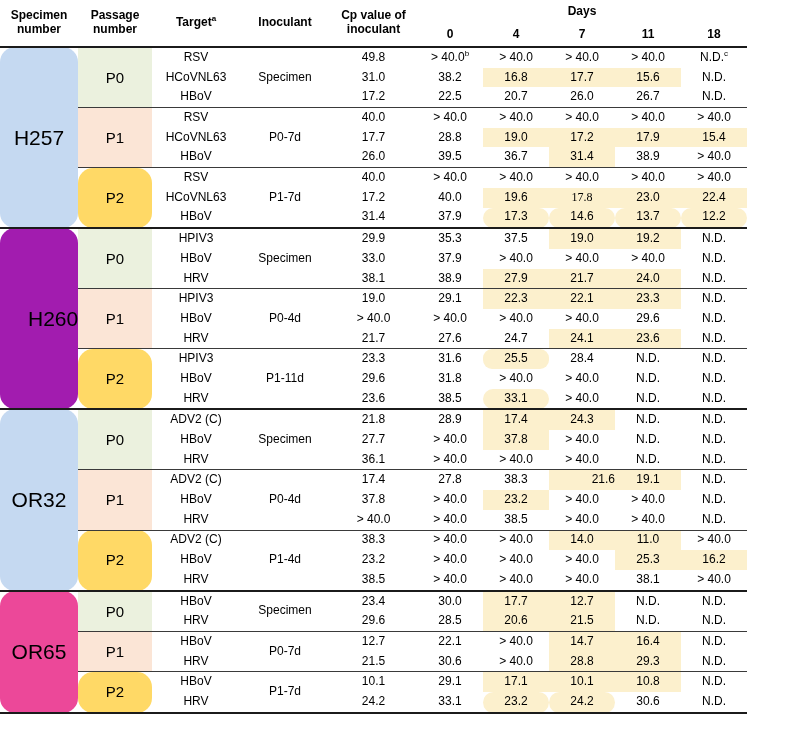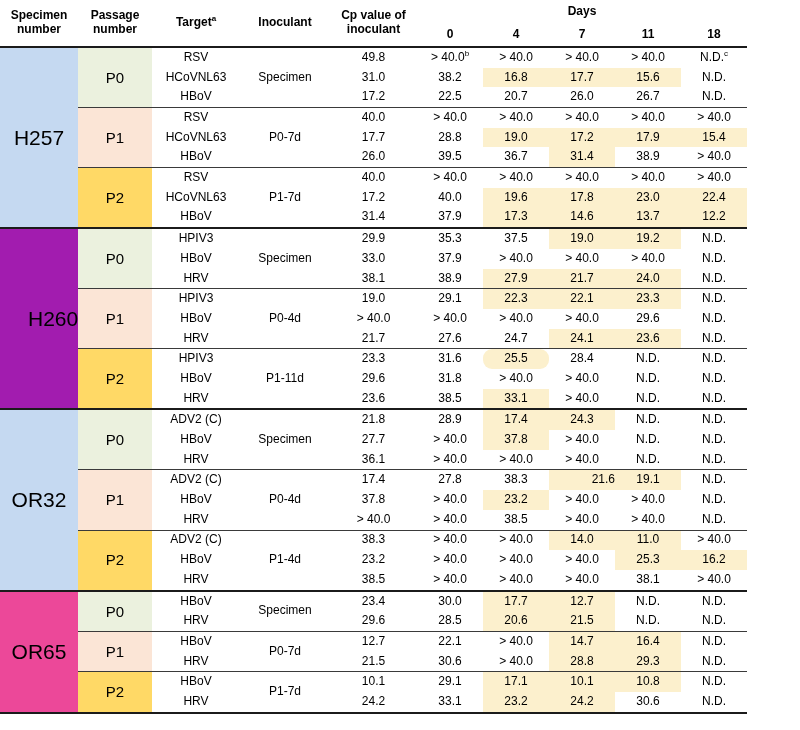--- a/index.html
+++ b/index.html
@@ -28,21 +28,21 @@
   }
   thead th {
     font-weight: bold;
     height: 23px;
   }
   .two-line { white-space: pre-line; }
   tbody td { height: 19.7px; }
   .spec { font-size: 21px; }
   .pass { font-size: 15px; }
   .hb { border-bottom: 2px solid #1b1b1b; }
-  .sb { border-bottom: 2px solid #1b1b1b; }
+  .sb { border-bottom: 2px solid #1b1b1b; border-radius: 15px; }
   .pb { border-bottom: 1px solid #3a3a3a; }
   sup {
     font-size: 8px;
     line-height: 0;
     vertical-align: super;
   }
 </style>
 </head>
 <body>
 
@@ -148,21 +148,21 @@
         <td>&gt; 40.0</td>
         <td>&gt; 40.0</td>
         <td>&gt; 40.0</td>
         <td>&gt; 40.0</td>
       </tr>
       <tr>
         <td>HCoVNL63</td>
         <td>17.2</td>
         <td>40.0</td>
         <td style="background: rgb(252, 240, 205);">19.6</td>
-        <td style="background: rgb(252, 240, 205);">17.8</td>
+        <td style="background: rgb(252, 240, 205); font-family: Liberation Serif, serif;">17.8</td>
         <td style="background: rgb(252, 240, 205);">23.0</td>
         <td style="background: rgb(252, 240, 205);">22.4</td>
       </tr>
       <tr>
         <td class="sb">HBoV</td>
         <td class="sb">31.4</td>
         <td class="sb">37.9</td>
         <td class="sb" style="background: rgb(252, 240, 205);">17.3</td>
         <td class="sb" style="background: rgb(252, 240, 205);">14.6</td>
         <td class="sb" style="background: rgb(252, 240, 205);">13.7</td>

